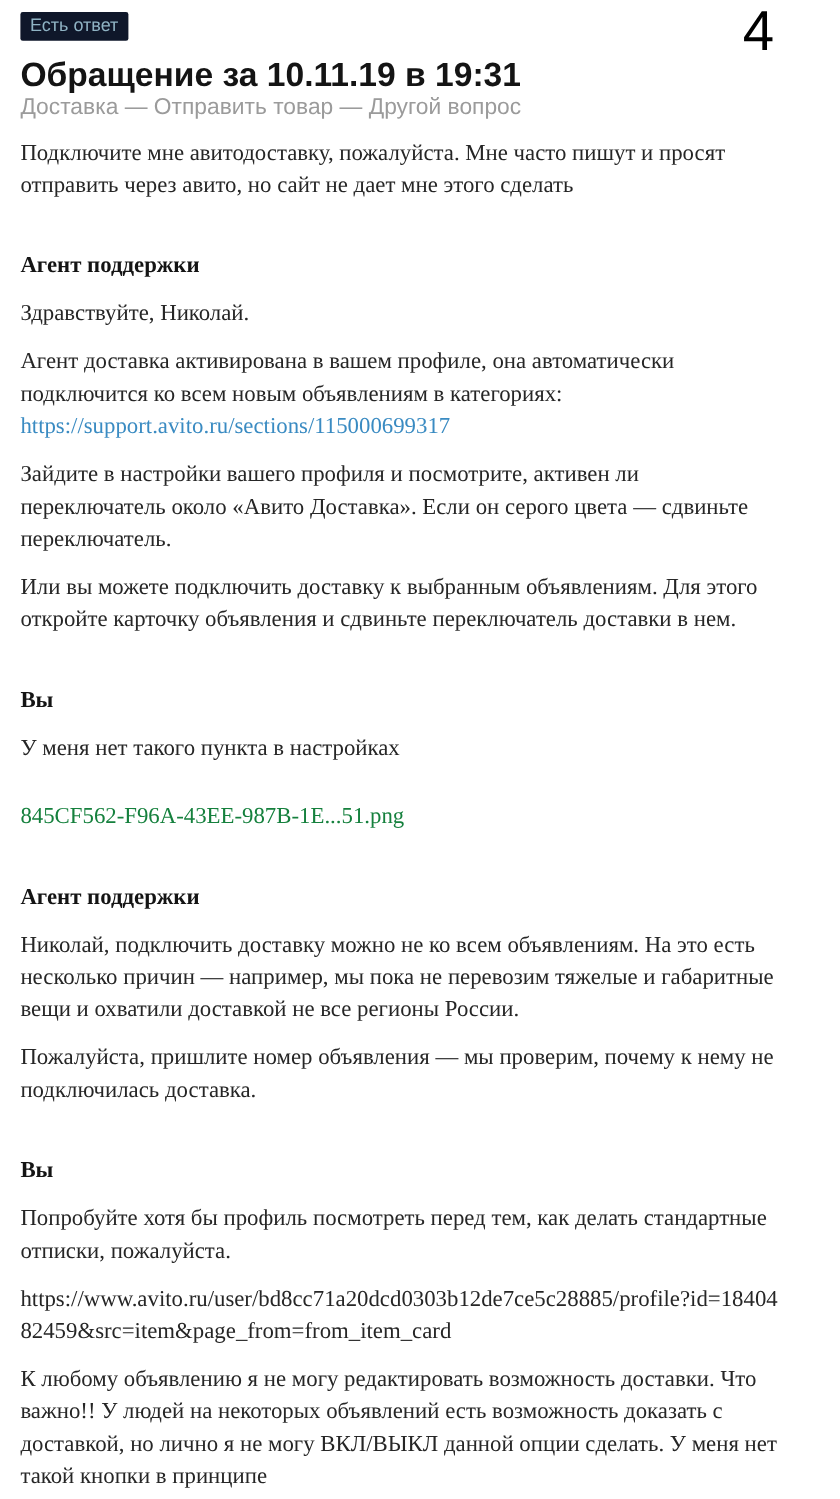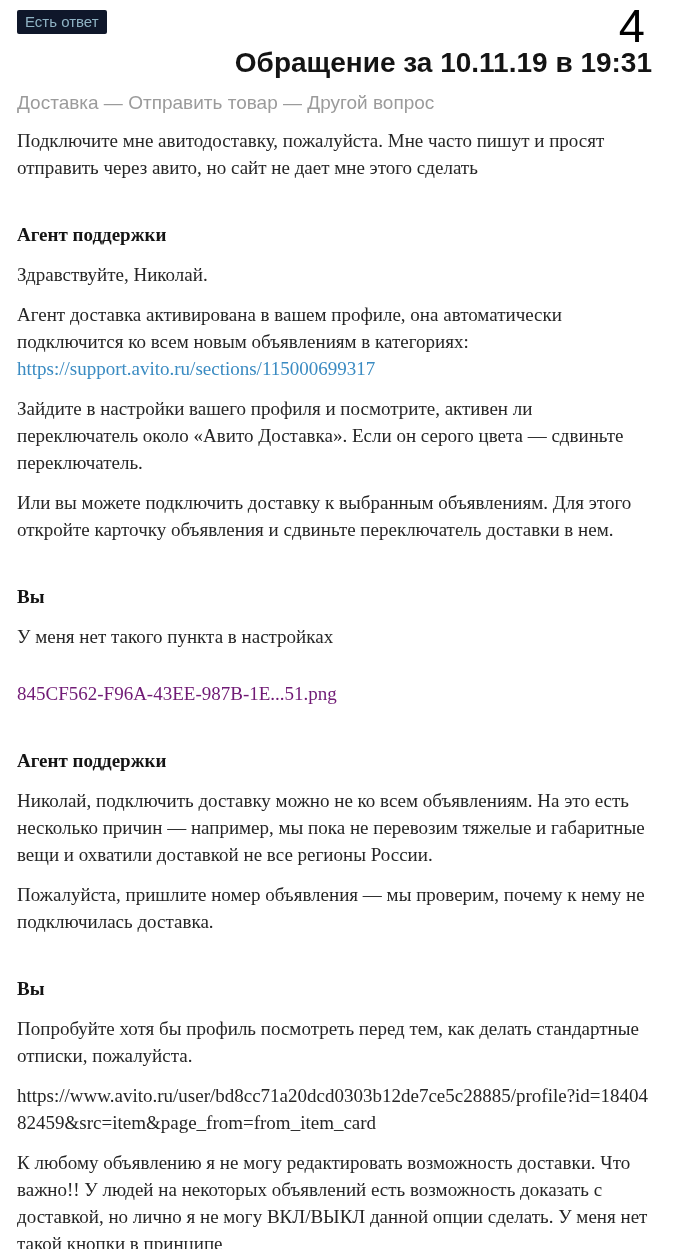--- a/index.html
+++ b/index.html
@@ -34,24 +34,22 @@
     line-height: 1;
     padding: 4px 8px 5px 8px;
     border-radius: 2px;
   }
   .title {
     margin: 13px 0 0 0;
     font-size: 28px;
     line-height: 1.15;
     font-weight: 700;
     color: #141414;
-    text-align: right;
   }
   .breadcrumb {
-    margin-top: 13px;
     font-size: 19px;
     line-height: 22px;
     color: #9b9b9b;
   }
   .message { margin-top: 40px; font-family: Liberation Serif, serif; }
   .message.first-message { margin-top: 4px; }
   .author {
     font-size: 19px;
     line-height: 27px;
     font-weight: 700;
@@ -64,21 +62,21 @@
     margin: 13px 0;
     color: #262626;
   }
   .message p:last-child { margin-bottom: 0; }
   a.link {
     color: #3a8bc2;
     text-decoration: none;
     text-align: right;
   }
   a.visited-link {
-    color: #701a75;
+    color: #15803d;
     text-decoration: none;
   }
   .attachment {
     margin-top: 30px;
     font-size: 19px;
     line-height: 27px;
   }
   .url-text { word-break: break-all; }
 </style>
 </head>

